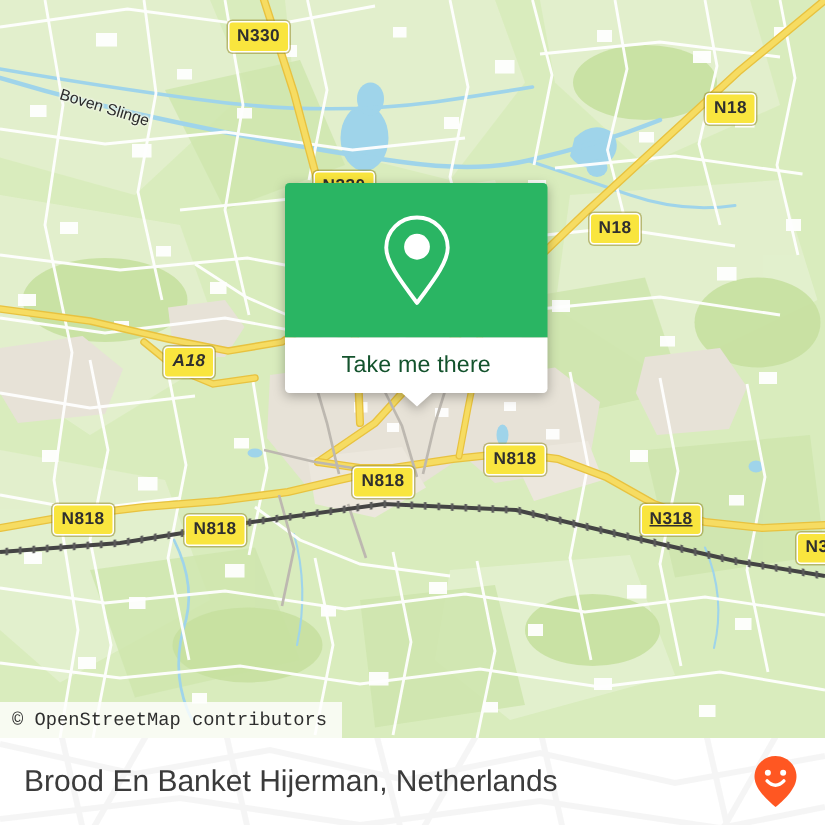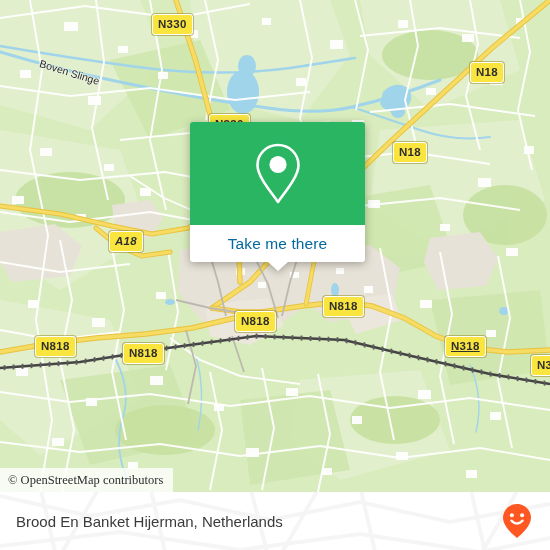--- a/index.html
+++ b/index.html
@@ -82,21 +82,21 @@
     height: 37px;
     background: #ffffff;
     border-radius: 0 0 3px 3px;
     display: flex;
     align-items: center;
     justify-content: center;
   }
   #popup-label {
     font-family: "Liberation Sans", sans-serif;
     font-size: 15.5px;
-    color: #0369a1;
+    color: #14532d;
     letter-spacing: .1px;
     white-space: nowrap;
   }
   #popup-tail {
     position: absolute;
     left: 50%;
     margin-left: -10px;
     top: 140px;
     width: 0; height: 0;
     border-left: 10px solid transparent;
@@ -110,21 +110,21 @@
     left: 0;
     top: 468px;
     height: 24px;
     background: rgba(255,255,255,.80);
     display: flex;
     align-items: center;
     padding: 0 10px 0 8px;
     z-index: 15;
   }
   #attribution span {
-    font-family: Liberation Serif, serif;
+    font-family: Liberation Mono, monospace;
     font-size: 12.5px;
     color: #2e2e2e;
     white-space: nowrap;
   }
 
   
   #bottom-bar {
     position: absolute;
     left: 0; top: 492px;
     width: 550px; height: 58px;
@@ -139,21 +139,21 @@
   #bottom-bar-watermark {
     position: absolute;
     left: 0; top: -6px;
     width: 550px; height: 70px;
     opacity: .55;
     pointer-events: none;
   }
   #place-title {
     position: relative;
     font-family: "Liberation Sans", sans-serif;
-    font-size: 15px;
+    font-size: 20px;
     color: #3b3b3b;
     white-space: nowrap;
     z-index: 2;
   }
   #moovit-logo {
     position: relative;
     display: flex;
     align-items: center;
     gap: 1px;
     z-index: 2;
@@ -390,21 +390,21 @@
 
     <div class="shield" style="left:152px; top:14px;">N330</div>
     <div class="shield" style="left:209px; top:114px;">N330</div>
     <div class="shield" style="left:470px; top:62px;">N18</div>
     <div class="shield" style="left:393px; top:142px;">N18</div>
     <div class="shield" style="left:109px; top:231px;font-style:italic;">A18</div>
     <div class="shield" style="left:323px; top:296px;">N818</div>
     <div class="shield" style="left:235px; top:311px;">N818</div>
     <div class="shield" style="left:35px; top:336px;">N818</div>
     <div class="shield" style="left:123px; top:343px;">N818</div>
-    <div class="shield" style="left:445px; top:336px;text-decoration:underline;">N318</div>
+    <div class="shield" style="left:427px; top:336px;text-decoration:underline;">N318</div>
     <div class="shield" style="left:531px; top:355px;">N3</div>
 
     <div class="water-label" style="left:40px; top:57px; transform: rotate(17deg); transform-origin: left center;">Boven Slinge</div>
 
     <div id="popup">
       <div id="popup-green">
         <svg id="popup-pin" width="54" height="66" viewBox="0 0 54 66">
           <path d="M27 4 C15.5 4 6.5 13 6.5 24.2 C6.5 35.5 20 51 27 61 C34 51 47.5 35.5 47.5 24.2 C47.5 13 38.5 4 27 4 Z" fill="none" stroke="#ffffff" stroke-width="2.6" stroke-linejoin="round"></path>
           <circle cx="27" cy="23.5" r="8.6" fill="#ffffff"></circle>
         </svg>

